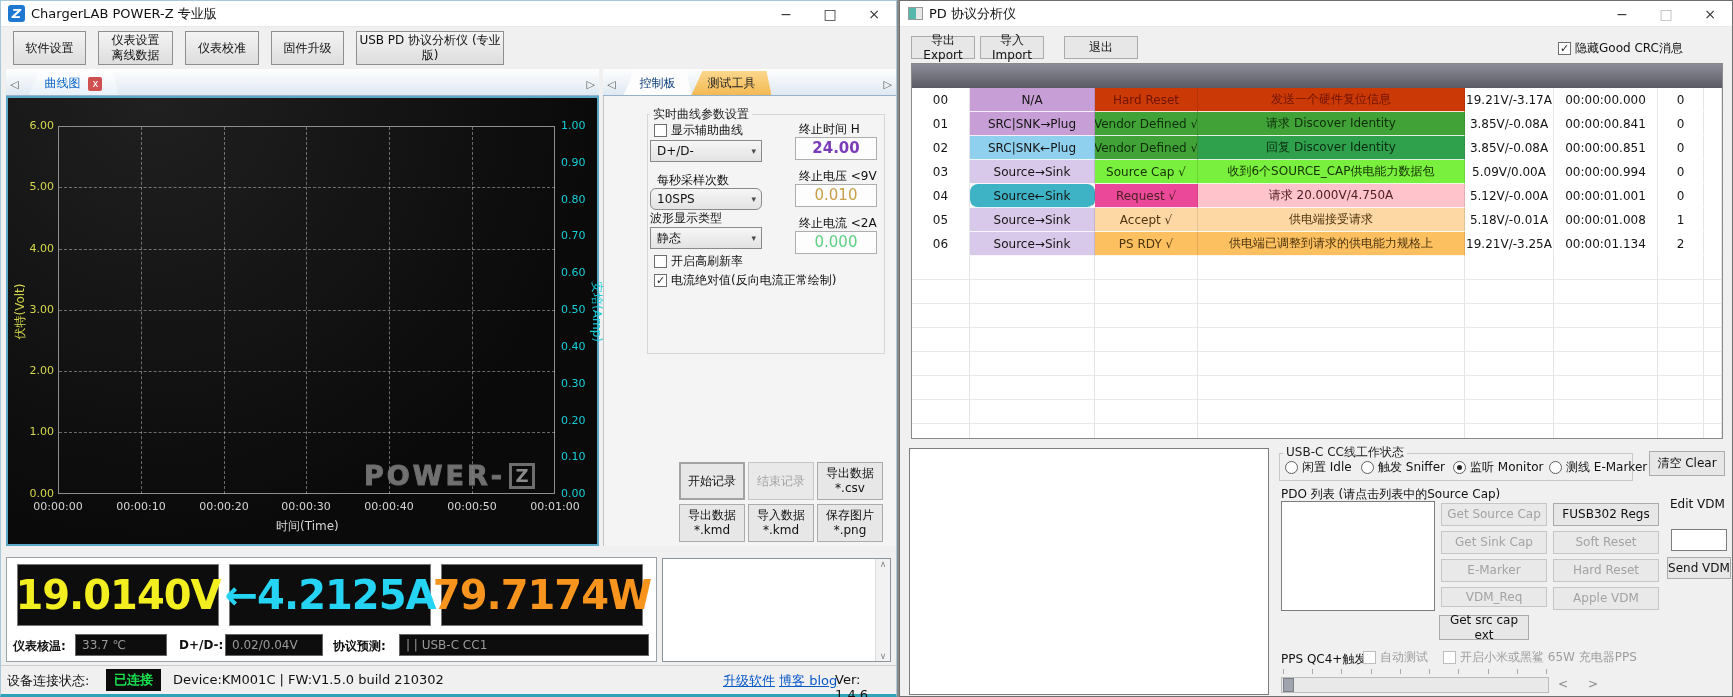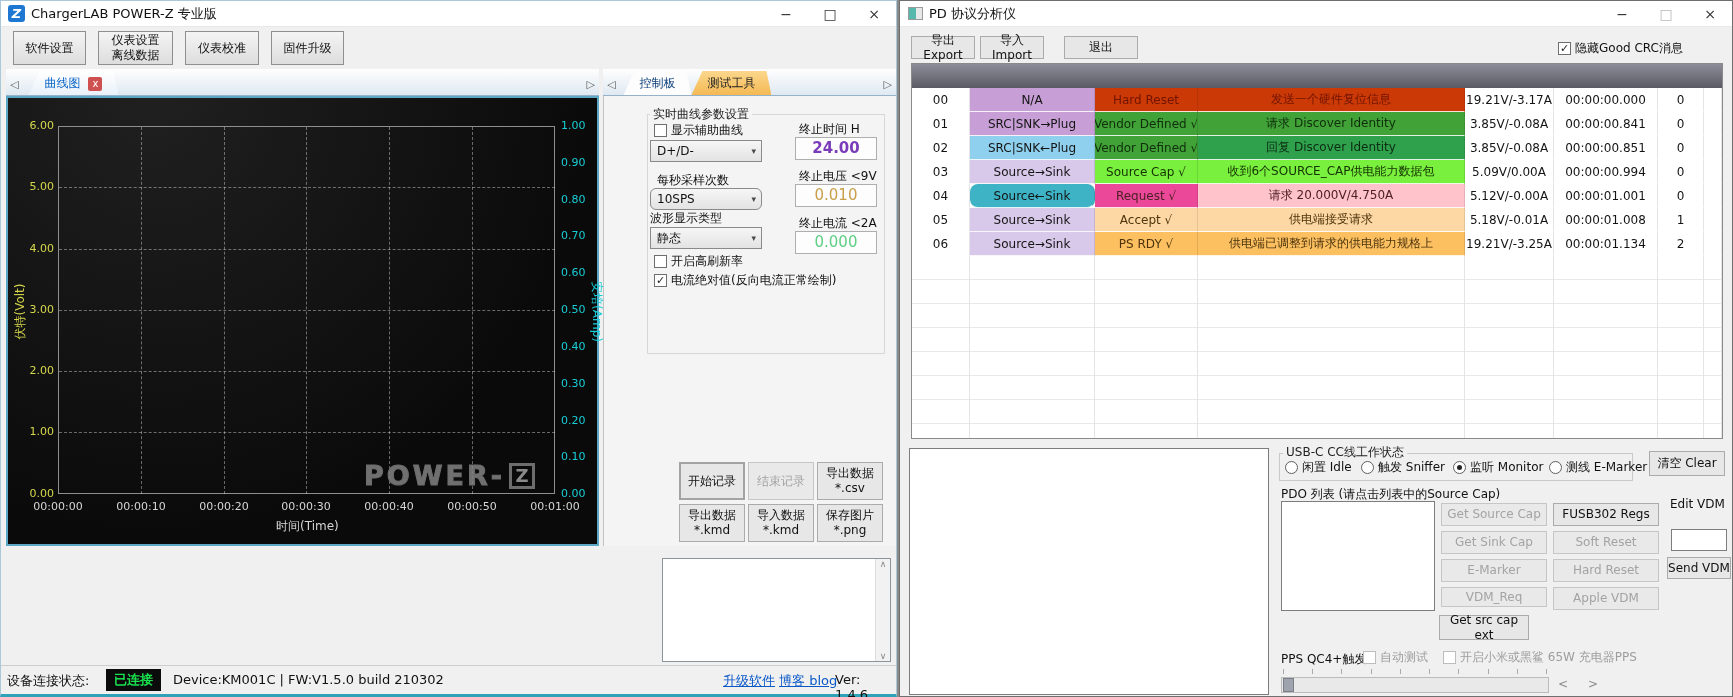--- a/index.html
+++ b/index.html
@@ -152,20 +152,21 @@
     </div>
 
     <div class="toolbar">
       <div class="pbtn abs" style="left:12px;top:4px;width:73px;height:34px;">软件设置</div>
       <div class="pbtn abs" style="left:97px;top:4px;width:75px;height:34px;">
         <span>仪表设置</span>
         <span>离线数据</span>
       </div>
       <div class="pbtn abs" style="left:184px;top:4px;width:74px;height:34px;">仪表校准</div>
       <div class="pbtn abs" style="left:270px;top:4px;width:73px;height:34px;">固件升级</div>
+      <div class="pbtn abs" style="left:355px;top:4px;width:148px;height:34px;">USB PD 协议分析仪 (专业版)</div>
     </div>
 
     <div class="tabstrip" style="left:5px;top:68px;width:593px;">
       <span class="scrollarr">◁</span>
       <div class="tab curve" style="margin-left:6px;">
         <span>曲线图</span>
         <span class="tclose">x</span>
       </div>
       <span class="scrollarr" style="margin-left:auto;">▷</span>
     </div>
@@ -283,20 +284,31 @@
       <div class="pbtn flat abs" style="left:144px;top:408px;width:66px;height:38px;">
         <span>导入数据</span>
         <span>*.kmd</span>
       </div>
       <div class="pbtn flat abs" style="left:213px;top:408px;width:66px;height:38px;">
         <span>保存图片</span>
         <span>*.png</span>
       </div>
     </div>
 
+    <div id="meas">
+      <div class="disp" style="left: 10px; color: rgb(243, 238, 32);">19.0140V</div>
+      <div class="disp" style="left: 222px; color: rgb(37, 211, 242);">←4.2125A</div>
+      <div class="disp" style="left: 434px; color: rgb(247, 148, 29);">79.7174W</div>
+      <div class="mlabel" style="left:6px;">仪表核温:</div>
+      <div class="mval" style="left:68px;width:92px;">33.7 ℃</div>
+      <div class="mlabel" style="left:172px;">D+/D-:</div>
+      <div class="mval" style="left:218px;width:98px;">0.02/0.04V</div>
+      <div class="mlabel" style="left:326px;">协议预测:</div>
+      <div class="mval" style="left:392px;width:250px;">| | USB-C CC1</div>
+    </div>
 
     <div id="sidepanel">
       <div class="sb">
         <span>∧</span>
         <span>∨</span>
       </div>
     </div>
 
     <div id="statusbar">
       <div class="abs" style="left:6px;top:6px;font-size:13px;">设备连接状态:</div>

